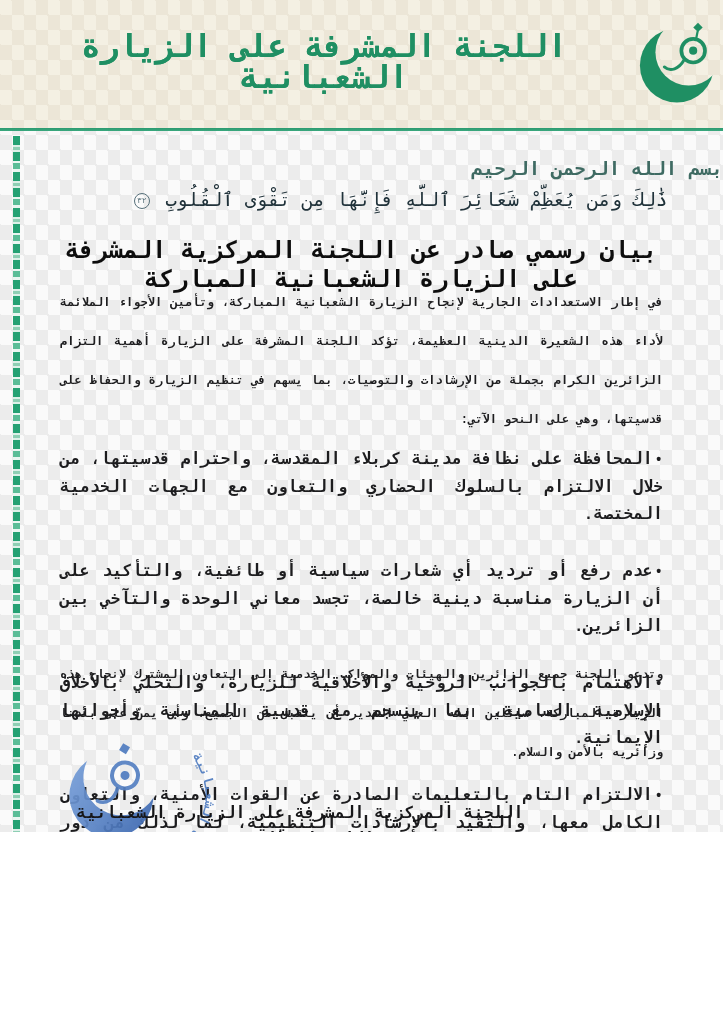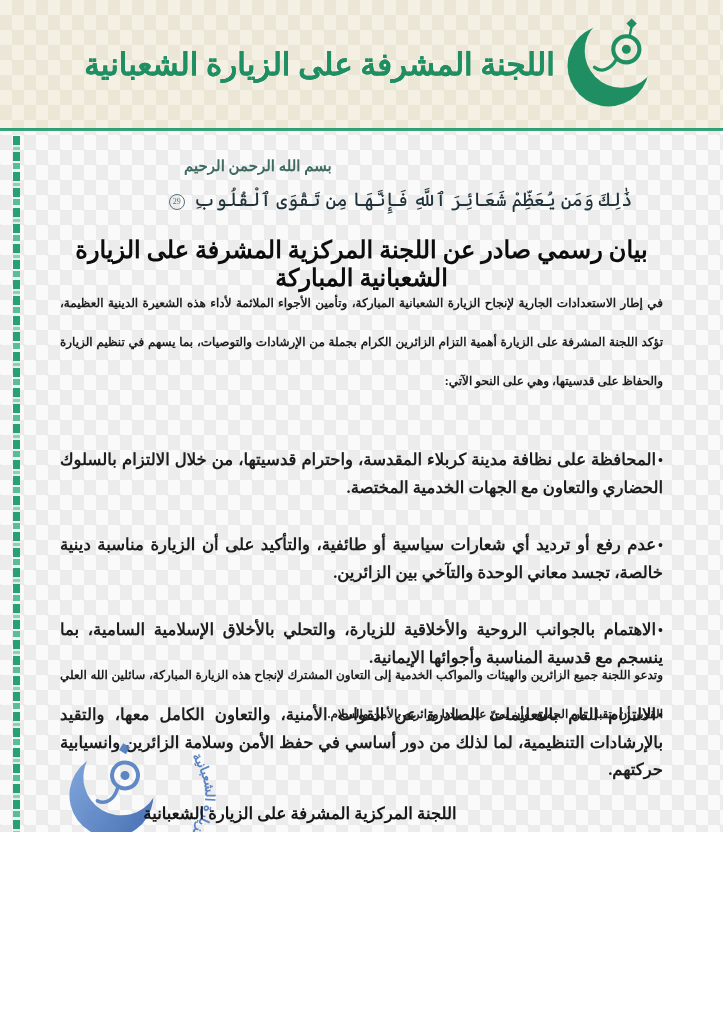--- a/index.html
+++ b/index.html
@@ -1,19 +1,19 @@
 <!DOCTYPE html>
 <html lang="ar"><head>
 <meta charset="utf-8">
 <style>
   * { margin:0; padding:0; box-sizing:border-box; }
   html,body { background:#ffffff; }
   .page {
     position:relative; width:723px; height:832px; overflow:hidden;
-    font-family:Liberation Serif, serif;
+    font-family:Liberation Mono, monospace;
     background-color:#fafafa;
     background-image:
       linear-gradient(45deg, #ececec 25%, transparent 25%, transparent 75%, #ececec 75%),
       linear-gradient(45deg, #ececec 25%, transparent 25%, transparent 75%, #ececec 75%);
     background-size:24px 30px;
     background-position:0 0, 12px 15px;
   }
   
   .header-band {
     position:absolute; top:0; left:0; width:723px; height:128px;
@@ -52,22 +52,22 @@
     position:absolute; left:13px; top:932px; width:92px; height:65px;
     border-left:7px solid #2aa074; border-bottom:4px solid #28a072;
     border-bottom-left-radius:58px;
   }
   .bottom-line {
     position:absolute; left:96px; top:993px; right:0; height:4px;
     background:linear-gradient(90deg,#9ed6bd,#2aa074 18%,#28a072);
   }
   
   .basmala {
-    position:absolute; top:157px; left:184px; right:0; text-align:left;
-    direction:rtl; font-size:15px; color:#3f6b63; font-weight:bold;
+    position:absolute; top:157px; left:184px; right:0; text-align:right;
+    direction:rtl; font-size:19px; color:#3f6b63; font-weight:bold;
   }
   .verse {
     position:absolute; top:188px; left:78px; right:0; text-align:center;
     direction:rtl; font-size:19px; color:#20323a; font-weight:normal;
   }
   .ayah-mark {
     display:inline-flex; align-items:center; justify-content:center;
     width:16px; height:16px; border:1px solid #57707a; border-radius:50%;
     font-size:8px; color:#57707a; vertical-align:middle; margin-right:4px;
   }
@@ -120,21 +120,21 @@
   </div>
   <div class="divider-line"></div>
 
   <div class="ornament-strip"></div>
   <div class="ornament-curve"></div>
   <div class="bottom-line"></div>
 
   <div class="basmala">بسم الله الرحمن الرحيم</div>
   <div class="verse">
     <span>ذَٰلِكَ وَمَن يُعَظِّمْ شَعَائِرَ ٱللَّهِ فَإِنَّهَا مِن تَقْوَى ٱلْقُلُوبِ</span>
-    <span class="ayah-mark">29</span>
+    <span class="ayah-mark">٣٢</span>
   </div>
 
   <div class="stmt-title">بيان رسمي صادر عن اللجنة المركزية المشرفة على الزيارة الشعبانية المباركة</div>
 
   <div class="para intro">في إطار الاستعدادات الجارية لإنجاح الزيارة الشعبانية المباركة، وتأمين الأجواء الملائمة لأداء هذه الشعيرة الدينية العظيمة، تؤكد اللجنة المشرفة على الزيارة أهمية التزام الزائرين الكرام بجملة من الإرشادات والتوصيات، بما يسهم في تنظيم الزيارة والحفاظ على قدسيتها، وهي على النحو الآتي:</div>
 
   <div class="bullets">
     <div class="bullet-row">
       <span class="bullet-dot">•</span><span>المحافظة على نظافة مدينة كربلاء المقدسة، واحترام قدسيتها، من خلال الالتزام بالسلوك الحضاري والتعاون مع الجهات الخدمية المختصة.</span>
     </div>

